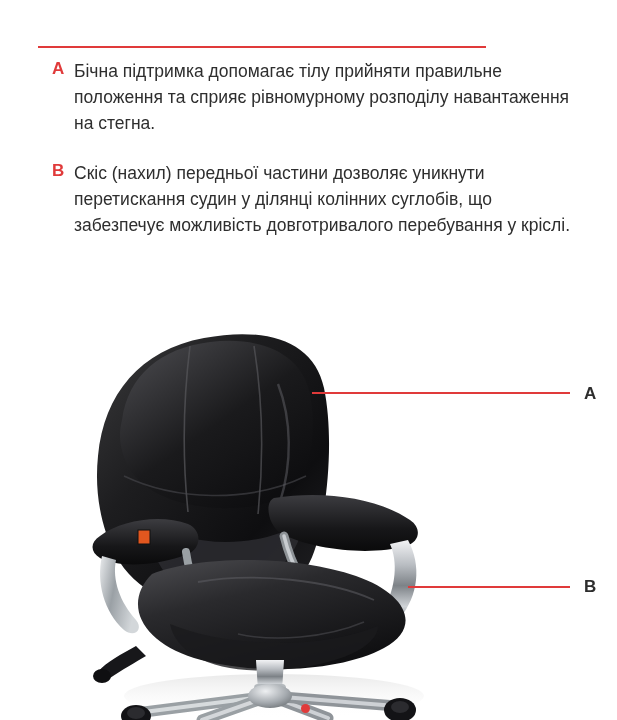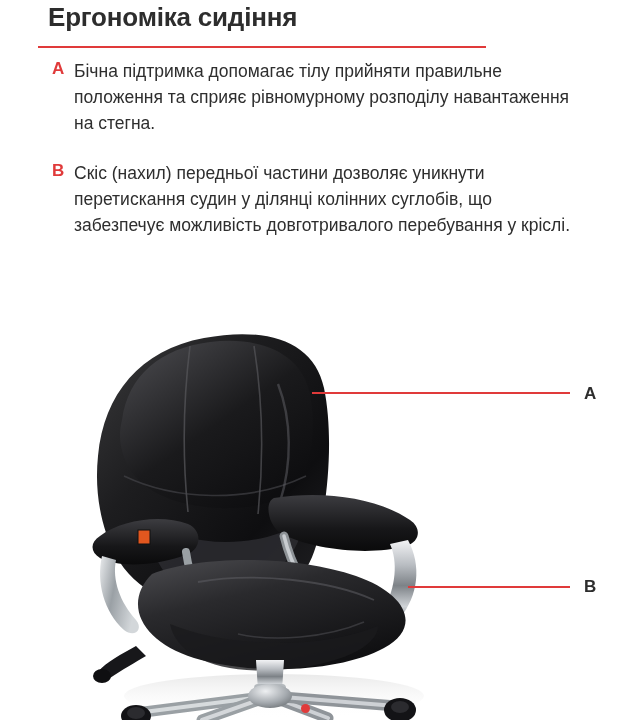--- a/index.html
+++ b/index.html
@@ -111,21 +111,20 @@
     border-radius: 50%;
     background: #e03a3a;
   }
   .dot-a { left: 301px; top: 388px; }
 </style>
 </head>
 <body>
 
 <div class="page">
 
-  <div class="title">Ергономіка сидіння</div>
   <div class="title-rule"></div>
 
   <div class="items">
 
     <div class="item">
       <span class="item-marker">A</span>
       <span class="item-text">Бічна підтримка допомагає тілу прийняти правильне положення та сприяє рівномурному розподілу навантаження на стегна.</span>
     </div>
 
     <div class="item">

